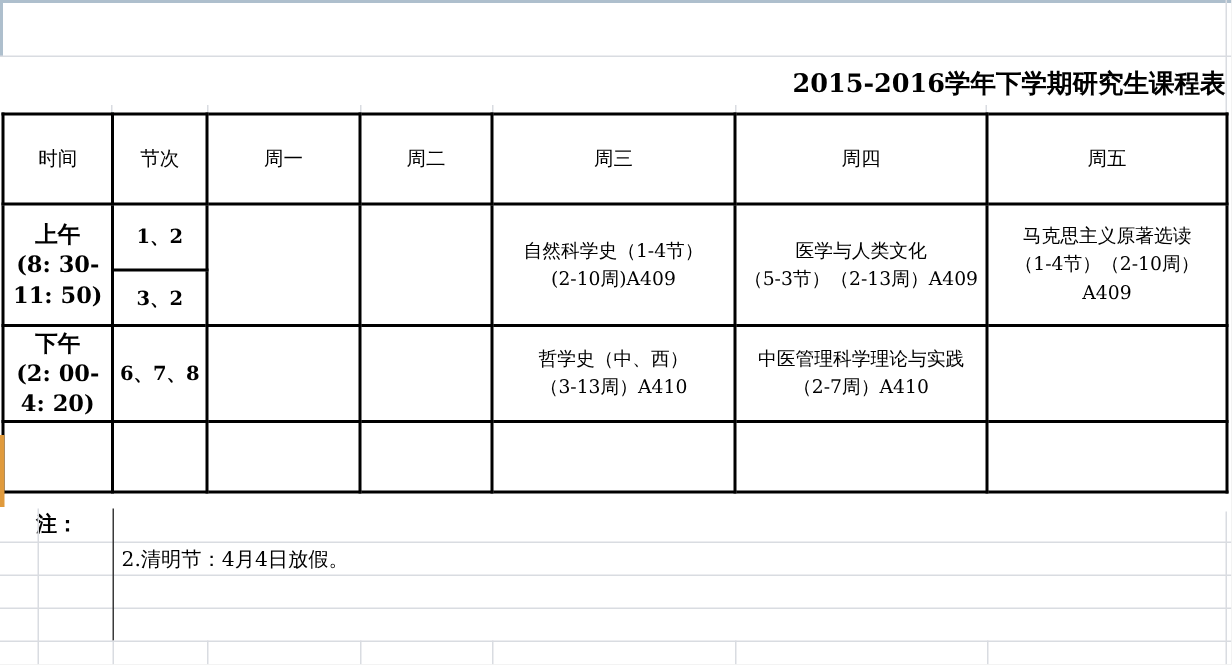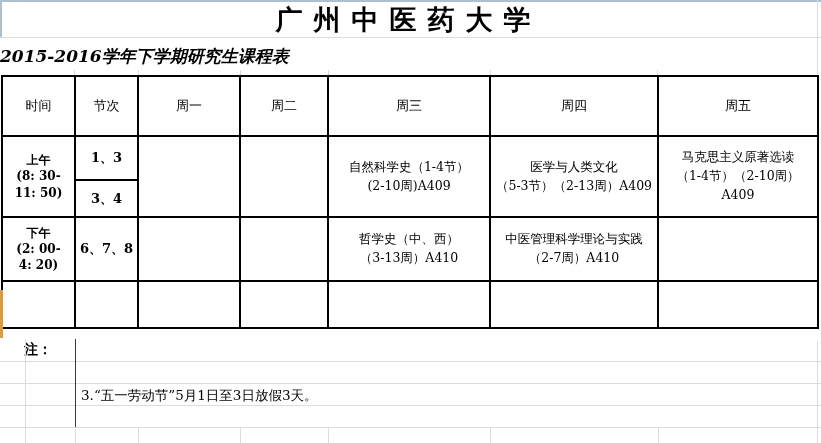--- a/index.html
+++ b/index.html
@@ -18,40 +18,40 @@
   .grid-v-dark{ width:1px;  background:#3a3a3a; }
   .sel-stripe { left:0; top:290px; width:3px; height:48px; background:#e09a3c; }
 
   .title {
     position:absolute; left:0; top:2px; width:817px; height:35px;
     line-height:35px; text-align:center;
     font-size:27px; font-weight:bold; letter-spacing:11px;
   }
   .subtitle {
     position:absolute; left:0; top:41px; width:817px; height:30px;
-    line-height:30px; text-align:left;
-    font-size:17px; font-weight:bold;font-style:italic;
+    line-height:30px; text-align:right;
+    font-size:17px; font-weight:bold;
   }
 
   table.timetable {
     position:absolute; left:1px; top:75px;
     border-collapse:collapse; table-layout:fixed; width:816px;
   }
   table.timetable th, table.timetable td {
     border:2px solid #000; padding:0 2px;
     text-align:center; vertical-align:middle;
     white-space:pre-line; overflow:hidden;
   }
   table.timetable th { font-size:13px; font-weight:normal; }
   tr.r-head { height:60px; }
   tr.r-m1   { height:44px; }
   tr.r-m2   { height:37px; }
   tr.r-aft  { height:64px;padding-left:40px; }
   tr.r-ext  { height:47px; }
-  td.time   { font-size:12px; font-weight:bold; line-height:1.35; }
+  td.time   { font-size:15px; font-weight:bold; line-height:1.35; }
   td.period { font-size:13px; font-weight:bold; }
   td.course { font-size:12.5px; line-height:1.5; }
 
   .note-label {
     position:absolute; left:2px; top:341px; width:72px;
     text-align:center; font-size:14px; font-weight:bold;
   }
   .note-item {
     position:absolute; left:81px; font-size:13.5px; line-height:20px;
     white-space:nowrap;
@@ -67,21 +67,20 @@
   <div class="line grid-h" style="left:0; top:37px; width:821px;"></div>
   <div class="line grid-v" style="left:817px; top:0; height:75px;"></div>
 
   <div class="line grid-v" style="left:74px;  top:70px; height:5px;"></div>
   <div class="line grid-v" style="left:138px; top:70px; height:5px;"></div>
   <div class="line grid-v" style="left:240px; top:70px; height:5px;"></div>
   <div class="line grid-v" style="left:328px; top:70px; height:5px;"></div>
   <div class="line grid-v" style="left:490px; top:70px; height:5px;"></div>
   <div class="line grid-v" style="left:657px; top:70px; height:5px;"></div>
 
-  <div class="title">广州中医药大学</div>
   <div class="subtitle">2015-2016学年下学期研究生课程表</div>
 
   <table class="timetable">
     <colgroup>
       <col style="width:73px">
         <col style="width:63px">
         <col style="width:102px">
       <col style="width:88px">
         <col style="width:162px">
         <col style="width:168px">
@@ -94,33 +93,33 @@
       <th>周一</th>
       <th>周二</th>
       <th>周三</th>
       <th>周四</th>
       <th>周五</th>
     </tr>
     <tr class="r-m1">
       <td class="time" rowspan="2">上午
 (8: 30-
 11: 50)</td>
-      <td class="period">1、3</td>
+      <td class="period">1、2</td>
       <td class="course" rowspan="2"></td>
       <td class="course" rowspan="2"></td>
       <td class="course" rowspan="2">自然科学史（1-4节）
 (2-10周)A409</td>
       <td class="course" rowspan="2">医学与人类文化
 （5-3节）（2-13周）A409</td>
       <td class="course" rowspan="2">马克思主义原著选读
 （1-4节）（2-10周）
 A409</td>
     </tr>
     <tr class="r-m2">
-      <td class="period">3、4</td>
+      <td class="period">3、2</td>
     </tr>
     <tr class="r-aft">
       <td class="time">下午
 (2: 00-
 4: 20)</td>
       <td class="period">6、7、8</td>
       <td class="course"></td>
       <td class="course"></td>
       <td class="course">哲学史（中、西）
 （3-13周）A410</td>
@@ -136,21 +135,21 @@
       <td></td>
       <td></td>
       <td></td>
     </tr>
   </tbody>
     </table>
 
   <div class="line sel-stripe"></div>
 
   <div class="note-label">注：</div>
-  <div class="note-item" style="top:385px;">3.“五一劳动节”5月1日至3日放假3天。</div>
+  <div class="note-item" style="top:363px;">2.清明节：4月4日放假。</div>
 
   <div class="line grid-h" style="left:0; top:361px; width:821px;"></div>
   <div class="line grid-h" style="left:0; top:383px; width:821px;"></div>
   <div class="line grid-h" style="left:0; top:405px; width:821px;"></div>
   <div class="line grid-h" style="left:0; top:427px; width:821px;"></div>
   <div class="line grid-v" style="left:25px;  top:339px; height:104px;"></div>
   <div class="line grid-v-dark" style="left:75px;  top:339px; height:88px;"></div>
   <div class="line grid-v" style="left:75px;  top:427px; height:16px;"></div>
   <div class="line grid-v" style="left:138px; top:427px; height:16px;"></div>
   <div class="line grid-v" style="left:240px; top:427px; height:16px;"></div>

